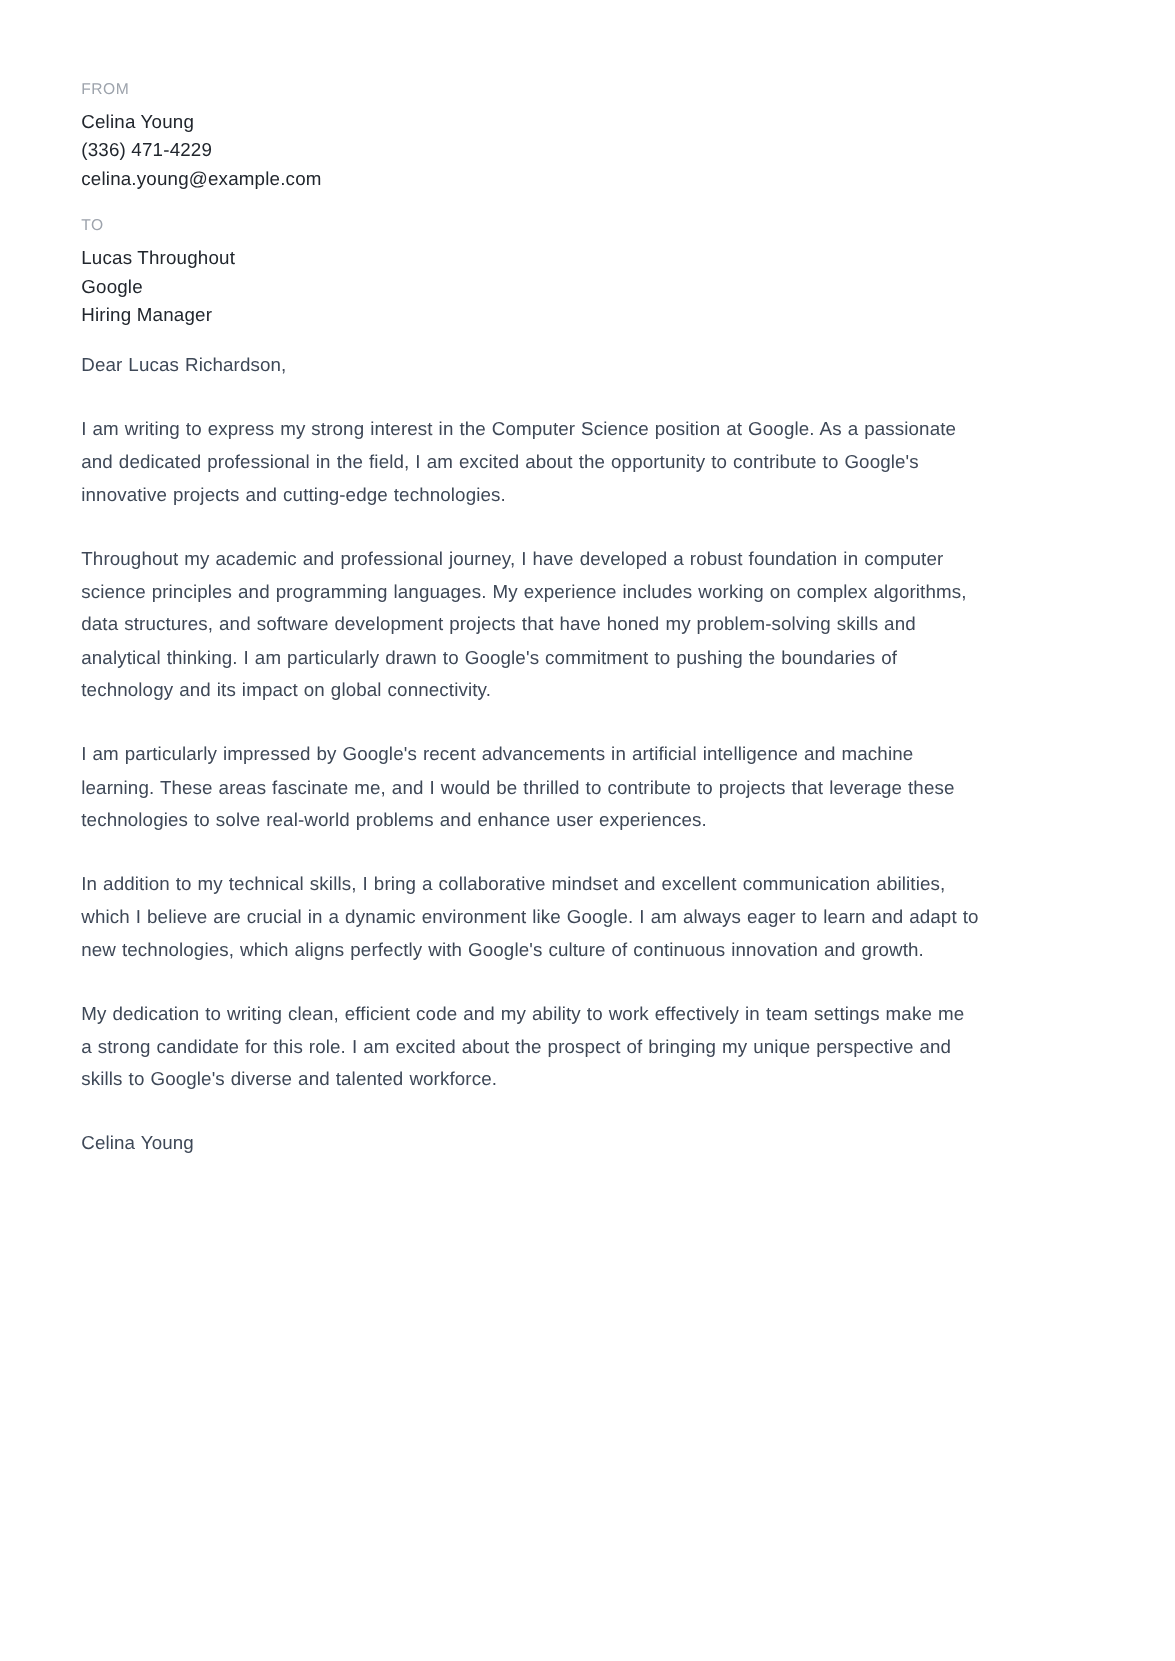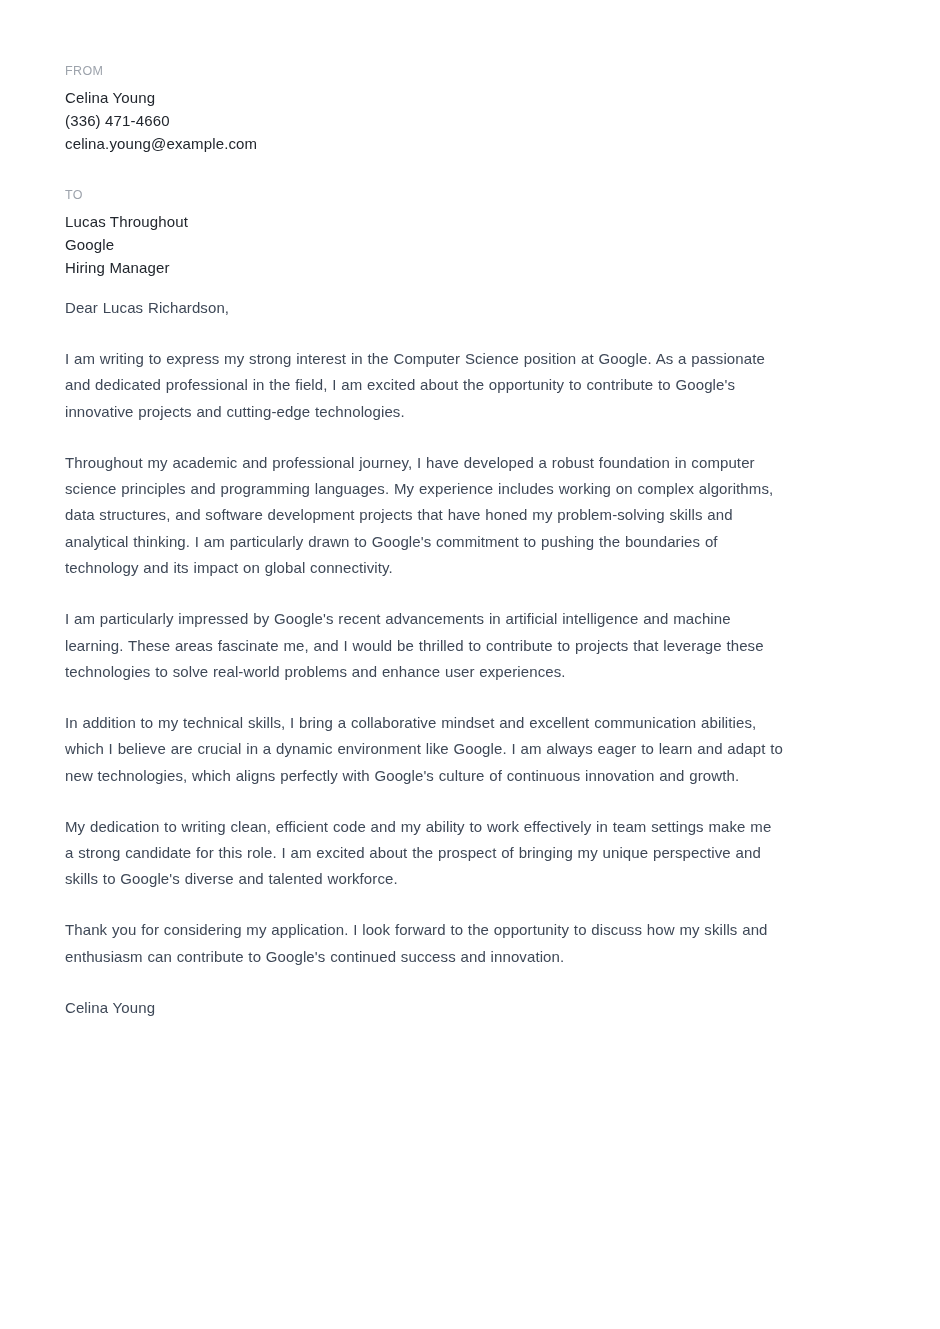--- a/index.html
+++ b/index.html
@@ -24,21 +24,21 @@
     color: #9da3ac;
     margin-bottom: 8px;
   }
   .header-line {
     font-size: 15px;
     line-height: 23px;
     letter-spacing: 0.15px;
     color: #21262d;
   }
   .to-section {
-    margin-top: 33px;
+    margin-top: 18px;
   }
   .letter-body {
     margin-top: 16px;
     max-width: 824px;
     font-size: 15px;
     line-height: 26.4px;
     letter-spacing: 0.1px;
     word-spacing: 0.5px;
     color: #3e4857;
   }
@@ -53,35 +53,34 @@
   }
 </style>
 </head>
 <body>
 
 <div class="page">
 
   <div class="from-section">
     <div class="section-label">FROM</div>
     <div class="header-line">Celina Young</div>
-    <div class="header-line">(336) 471-4660</div>
+    <div class="header-line">(336) 471-4229</div>
     <div class="header-line">celina.young@example.com</div>
   </div>
 
   <div class="to-section">
     <div class="section-label">TO</div>
     <div class="header-line">Lucas Throughout</div>
     <div class="header-line">Google</div>
     <div class="header-line">Hiring Manager</div>
   </div>
 
   <div class="letter-body">
     <p>Dear Lucas Richardson,</p>
     <p>I am writing to express my strong interest in the Computer Science position at Google. As a passionate and dedicated professional in the field, I am excited about the opportunity to contribute to Google's innovative projects and cutting-edge technologies.</p>
     <p>Throughout my academic and professional journey, I have developed a robust foundation in computer science principles and programming languages. My experience includes working on complex algorithms, data structures, and software development projects that have honed my problem-solving skills and analytical thinking. I am particularly drawn to Google's commitment to pushing the boundaries of technology and its impact on global connectivity.</p>
     <p>I am particularly impressed by Google's recent advancements in artificial intelligence and machine learning. These areas fascinate me, and I would be thrilled to contribute to projects that leverage these technologies to solve real-world problems and enhance user experiences.</p>
     <p>In addition to my technical skills, I bring a collaborative mindset and excellent communication abilities, which I believe are crucial in a dynamic environment like Google. I am always eager to learn and adapt to new technologies, which aligns perfectly with Google's culture of continuous innovation and growth.</p>
     <p>My dedication to writing clean, efficient code and my ability to work effectively in team settings make me a strong candidate for this role. I am excited about the prospect of bringing my unique perspective and skills to Google's diverse and talented workforce.</p>
-    <p>Thank you for considering my application. I look forward to the opportunity to discuss how my skills and enthusiasm can contribute to Google's continued success and innovation.</p>
     <p class="signature">Celina Young</p>
   </div>
 
 </div>
 
 </body></html>

